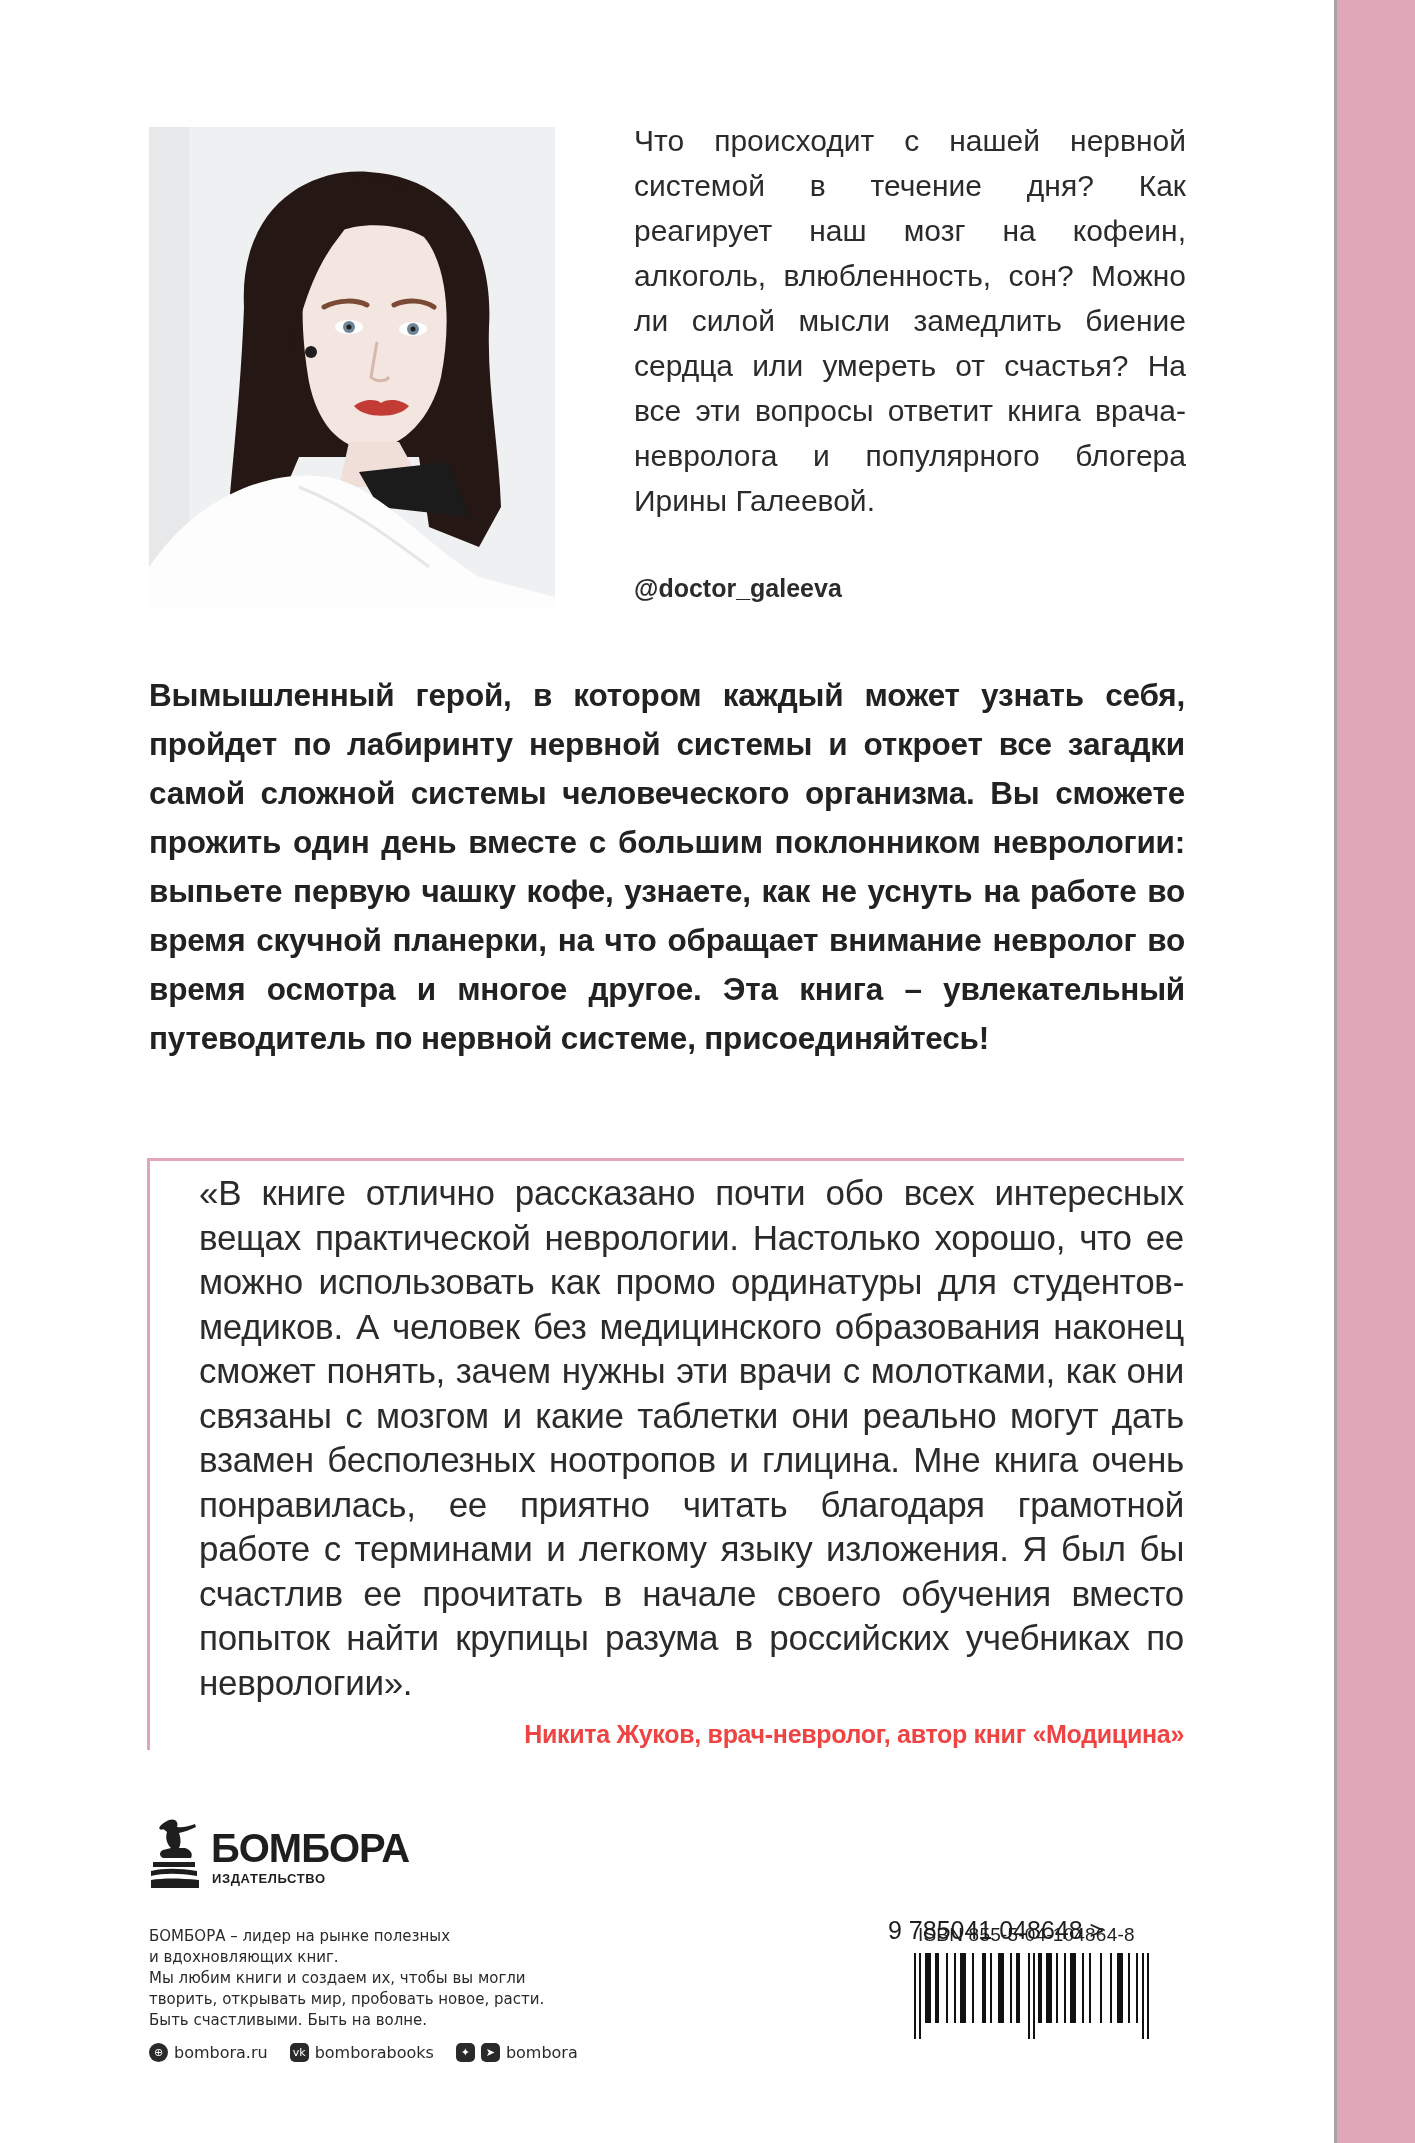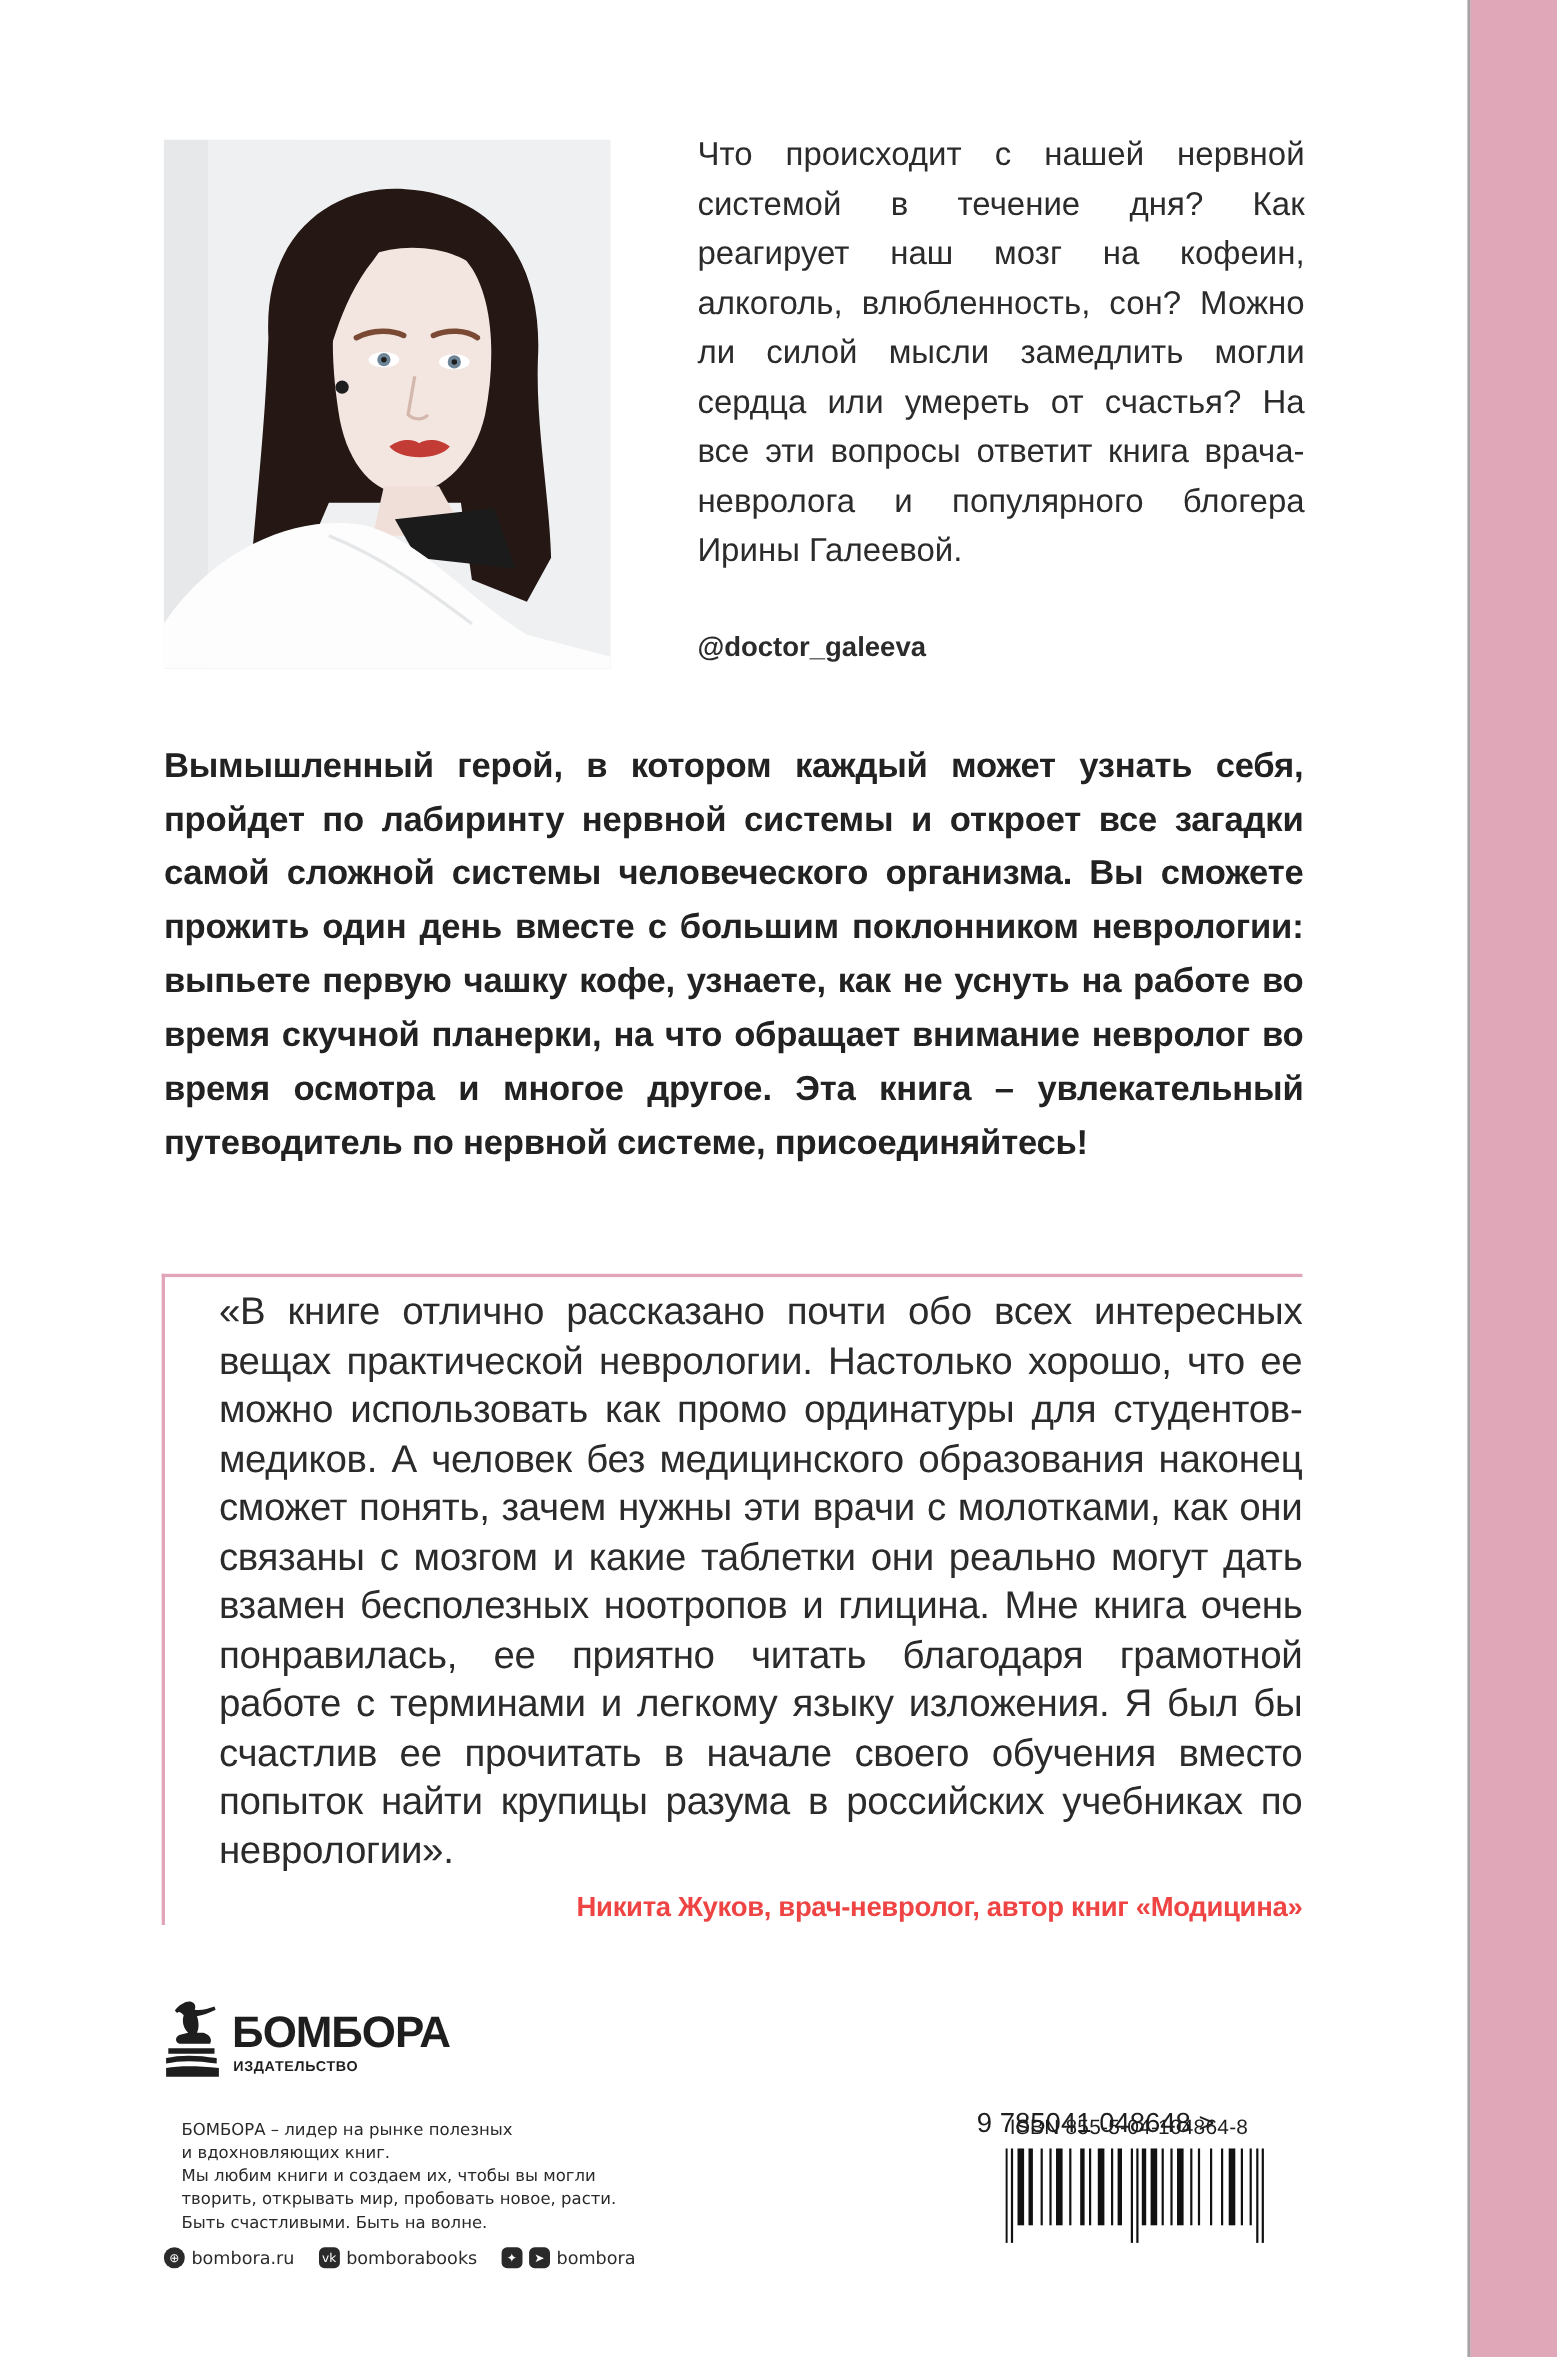--- a/index.html
+++ b/index.html
@@ -44,21 +44,21 @@
       position: absolute; right: 231px; top: 1720px; font-size: 25px; font-weight: bold; color: #ef4444;
       letter-spacing: -0.3px;
     }
 
     .logo { position: absolute; left: 149px; top: 1818px; width: 240px; height: 72px; text-align: center; }
     .logo-mark { position: absolute; left: 0; top: 0; width: 56px; height: 72px; }
     .logo-name { position: absolute; left: 62px; top: 8px; font-size: 40px; font-weight: bold; letter-spacing: -1px; color: #1e1e1e; line-height: 44px; }
     .logo-sub { position: absolute; left: 63px; top: 53px; font-size: 13px; font-weight: bold; letter-spacing: 0.6px; color: #1e1e1e; }
 
     .about { position: absolute; left: 149px; top: 1926px; width: 460px; font-size: 15px; line-height: 21px; color: #2a2a2a; font-family: "DejaVu Sans", sans-serif; }
-    .about div { white-space: nowrap; margin-left: 16px; }
+    .about div { white-space: nowrap; }
 
     .socials { position: absolute; left: 149px; top: 2043px; display: flex; align-items: center; font-family: "DejaVu Sans", sans-serif; font-size: 16px; color: #2a2a2a; }
     .soc { display: flex; align-items: center; margin-right: 22px; }
     .soc-icon { width: 19px; height: 19px; background: #2a2a2a; border-radius: 5px; color: #fff; display: inline-flex; align-items: center; justify-content: center; font-size: 11px; margin-right: 6px; }
     .soc-icon.round { border-radius: 50%; }
 
     .isbn { position: absolute; left: 918px; top: 1924px; font-size: 19px; color: #1e1e1e; font-family: "Liberation Sans", sans-serif; letter-spacing: 0.2px; }
     .barcode { position: absolute; left: 914px; top: 1953px; width: 290px; height: 86px; }
     .barcode-digits { position: absolute; left: 888px; top: 1916px; font-size: 25px; color: #1e1e1e; letter-spacing: 0px; }
   </style>
@@ -98,21 +98,21 @@
 
     <path d="M200 315 L250 315 L275 360 L190 360 Z" fill="#f0dfd8"></path>
     <path d="M210 345 L300 335 L320 390 L230 380 Z" fill="#1b1b1b"></path>
 
     <path d="M0 440 C40 380 110 340 180 350 C230 360 280 420 330 450 L406 470 L406 481 L0 481 Z" fill="#fdfdfd"></path>
     <path d="M150 360 C200 380 240 410 280 440" stroke="#e4e6e8" stroke-width="3" fill="none"></path>
   </svg>
 </div>
 
 <div class="intro">
-  <p>Что происходит с нашей нервной системой в течение дня? Как реагирует наш мозг на кофеин, алкоголь, влюбленность, сон? Можно ли силой мысли замедлить могли сердца или умереть от счастья? На все эти вопросы ответит книга врача-невролога и популярного блогера Ирины Галеевой.</p>
+  <p>Что происходит с нашей нервной системой в течение дня? Как реагирует наш мозг на кофеин, алкоголь, влюбленность, сон? Можно ли силой мысли замедлить биение сердца или умереть от счастья? На все эти вопросы ответит книга врача-невролога и популярного блогера Ирины Галеевой.</p>
 </div>
 <div class="handle">@doctor_galeeva</div>
 
 <div class="blurb">Вымышленный герой, в котором каждый может узнать себя, пройдет по лабиринту нервной системы и откроет все загадки самой сложной системы человеческого организма. Вы сможете прожить один день вместе с большим поклонником неврологии: выпьете первую чашку кофе, узнаете, как не уснуть на работе во время скучной планерки, на что обращает внимание невролог во время осмотра и многое другое. Эта книга – увлекательный путеводитель по нервной системе, присоединяйтесь!</div>
 
 <div class="quote-top"></div>
 <div class="quote-left"></div>
 <div class="quote">«В книге отлично рассказано почти обо всех интересных вещах практической неврологии. Настолько хорошо, что ее можно использовать как промо ординатуры для студентов-медиков. А человек без медицинского образования наконец сможет понять, зачем нужны эти врачи с молотками, как они связаны с мозгом и какие таблетки они реально могут дать взамен бесполезных ноотропов и глицина. Мне книга очень понравилась, ее приятно читать благодаря грамотной работе с терминами и легкому языку изложения. Я был бы счастлив ее прочитать в начале своего обучения вместо попыток найти крупицы разума в российских учебниках по неврологии».</div>
 <div class="quote-author">Никита Жуков, врач-невролог, автор книг «Модицина»</div>
 

